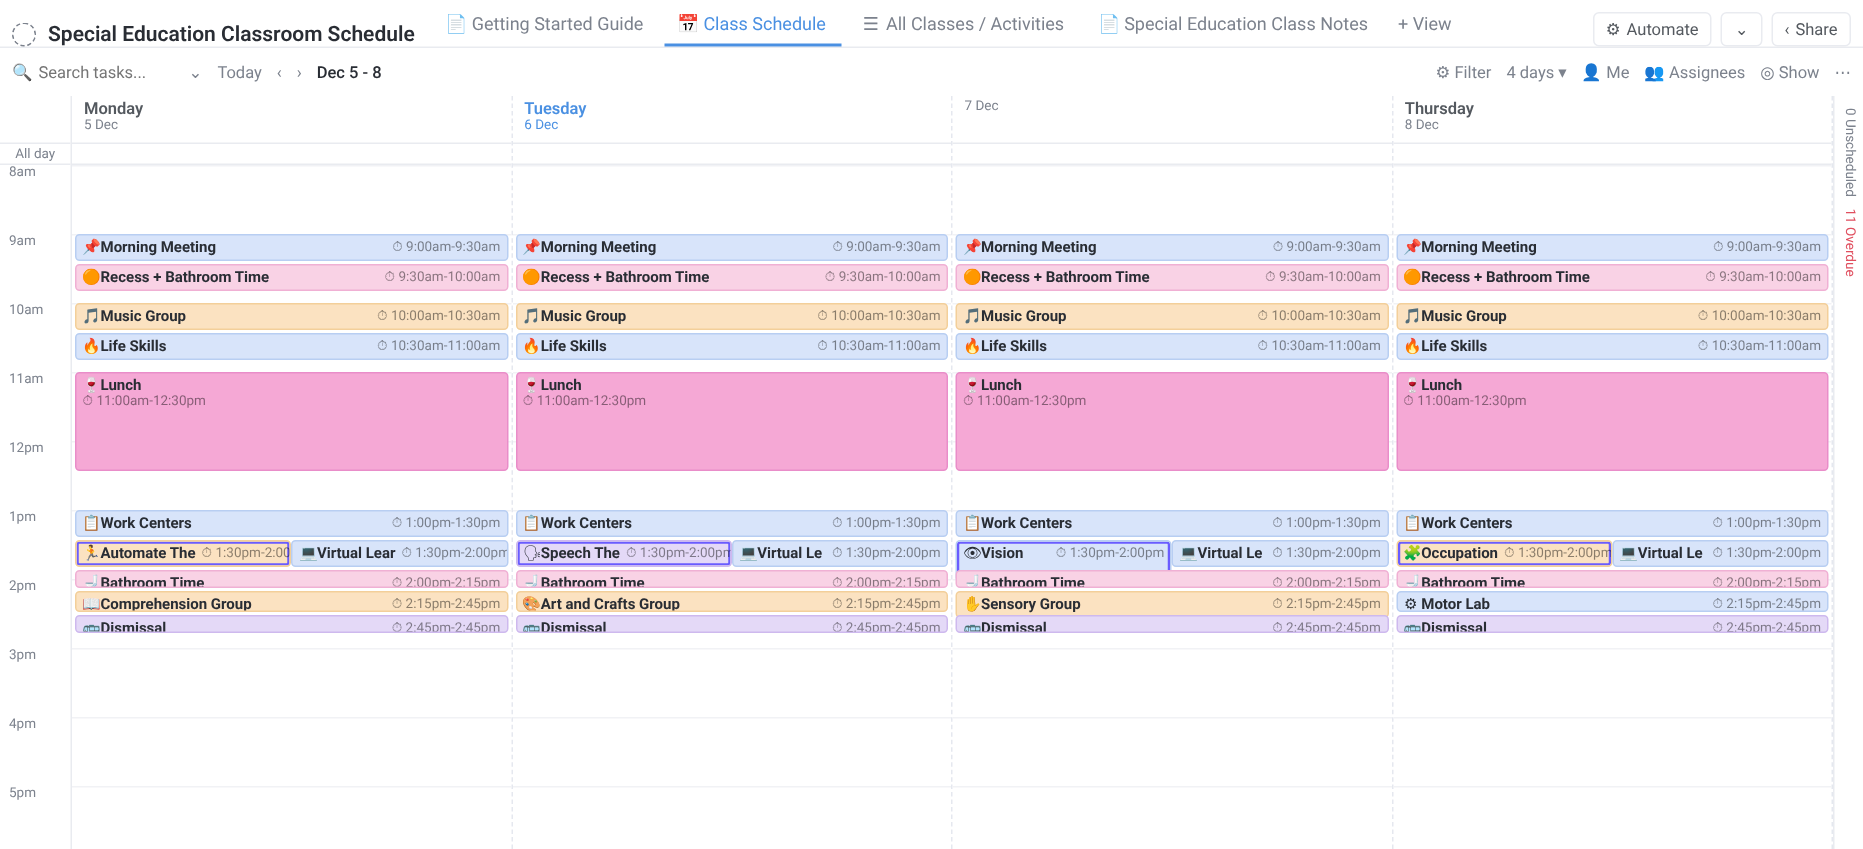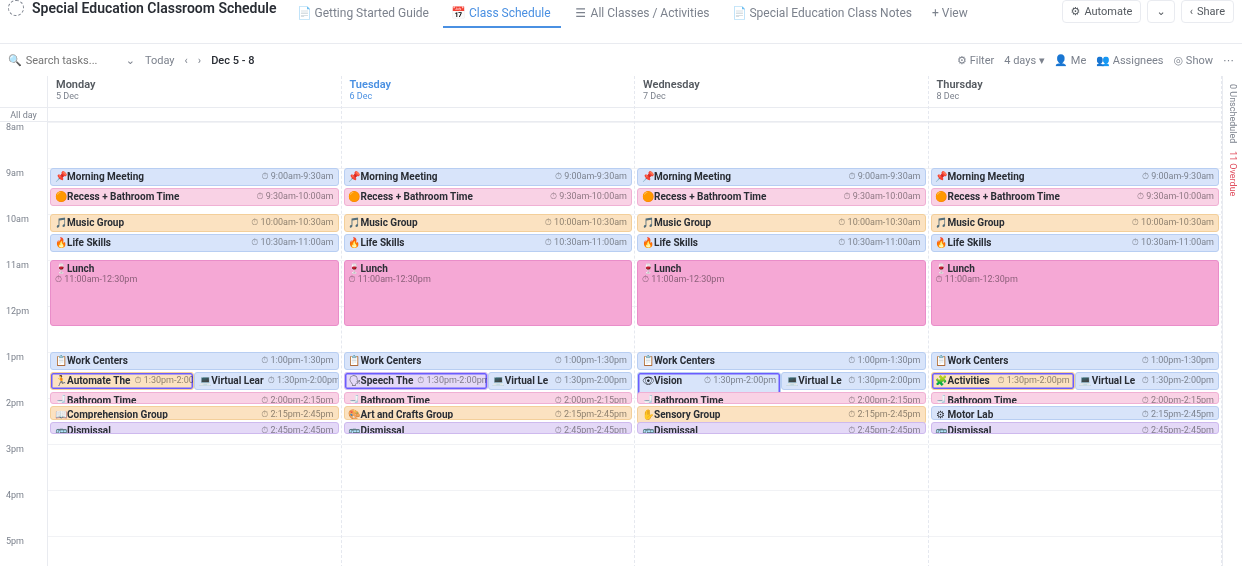--- a/index.html
+++ b/index.html
@@ -1,17 +1,17 @@
 <!DOCTYPE html>
 <html><head>
 <meta charset="utf-8">
 <style>
 *{box-sizing:border-box;margin:0;padding:0;font-family:-apple-system,BlinkMacSystemFont,"Segoe UI",Roboto,sans-serif}
 body{width:1242px;height:566px;background:#fff;color:#292d34;overflow:hidden;font-size:12px}
-.topbar{display:flex;align-items:flex-start;height:44px;padding:0 8px;border-bottom:1px solid #e9ebf0}
+.topbar{display:flex;align-items:flex-end;height:32px;padding:0 8px;border-bottom:1px solid #e9ebf0}
 .brand-icon{width:16px;height:16px;border:1px dashed #7c828d;border-radius:50%;margin-right:8px}
 .brand-title{font-weight:600;font-size:14px;margin-right:12px}
 .tabs{display:flex;align-items:center;gap:4px}
 .tab{display:flex;align-items:center;gap:4px;padding:6px 10px;color:#7c828d;cursor:pointer;border-bottom:2px solid transparent;font-size:12px}
 .tab.active{color:#4a90e2;border-bottom-color:#4a90e2}
 .tab-ic{width:12px;height:12px;display:inline-flex;align-items:center;justify-content:center}
 .flex-spacer{flex:1}
 .btn{display:flex;align-items:center;gap:4px;padding:4px 8px;border:1px solid #e9ebf0;border-radius:4px;font-size:11px;color:#54595f;cursor:pointer;background:#fff}
 .right-actions{display:flex;gap:6px}
 .toolbar{display:flex;align-items:center;height:32px;padding:0 8px;gap:10px;color:#7c828d;font-size:11px}
@@ -280,21 +280,20 @@
             <div class="ev c-purple" style="top: 300px; height: 12px;">
               <div class="ev-row">
                 <span><span class="ev-ic">🚌</span><span class="ev-title">Dismissal</span></span>
                 <span class="ev-time">⏱ 2:45pm-2:45pm</span>
               </div>
             </div>
           </div>
         </div>
         <div class="day-col">
           <div class="day-head">
-            <div class="day-name">Wednesday</div>
             <div class="day-date">7 Dec</div>
           </div>
           <div class="day-allday"></div>
           <div class="day-body">
             <div class="hour-line" style="top: 0px;"></div>
             <div class="hour-line" style="top: 46px;"></div>
             <div class="hour-line" style="top: 92px;"></div>
             <div class="hour-line" style="top: 138px;"></div>
             <div class="hour-line" style="top: 184px;"></div>
             <div class="hour-line" style="top: 230px;"></div>
@@ -414,21 +413,21 @@
               <div class="ev-time">⏱ 11:00am-12:30pm</div>
             </div>
             <div class="ev c-blue" style="top: 230px; height: 18px;">
               <div class="ev-row">
                 <span><span class="ev-ic">📋</span><span class="ev-title">Work Centers</span></span>
                 <span class="ev-time">⏱ 1:00pm-1:30pm</span>
               </div>
             </div>
             <div class="ev c-orange half c-hl" style="top: 250px; height: 18px;">
               <div class="ev-row">
-                <span><span class="ev-ic">🧩</span><span class="ev-title">Activities</span></span>
+                <span><span class="ev-ic">🧩</span><span class="ev-title">Occupation</span></span>
                 <span class="ev-time">⏱ 1:30pm-2:00pm</span>
               </div>
             </div>
             <div class="ev c-blue half r" style="top: 250px; height: 18px;">
               <div class="ev-row">
                 <span><span class="ev-ic">💻</span><span class="ev-title">Virtual Le</span></span>
                 <span class="ev-time">⏱ 1:30pm-2:00pm</span>
               </div>
             </div>
             <div class="ev c-pink" style="top: 270px; height: 12px;">

